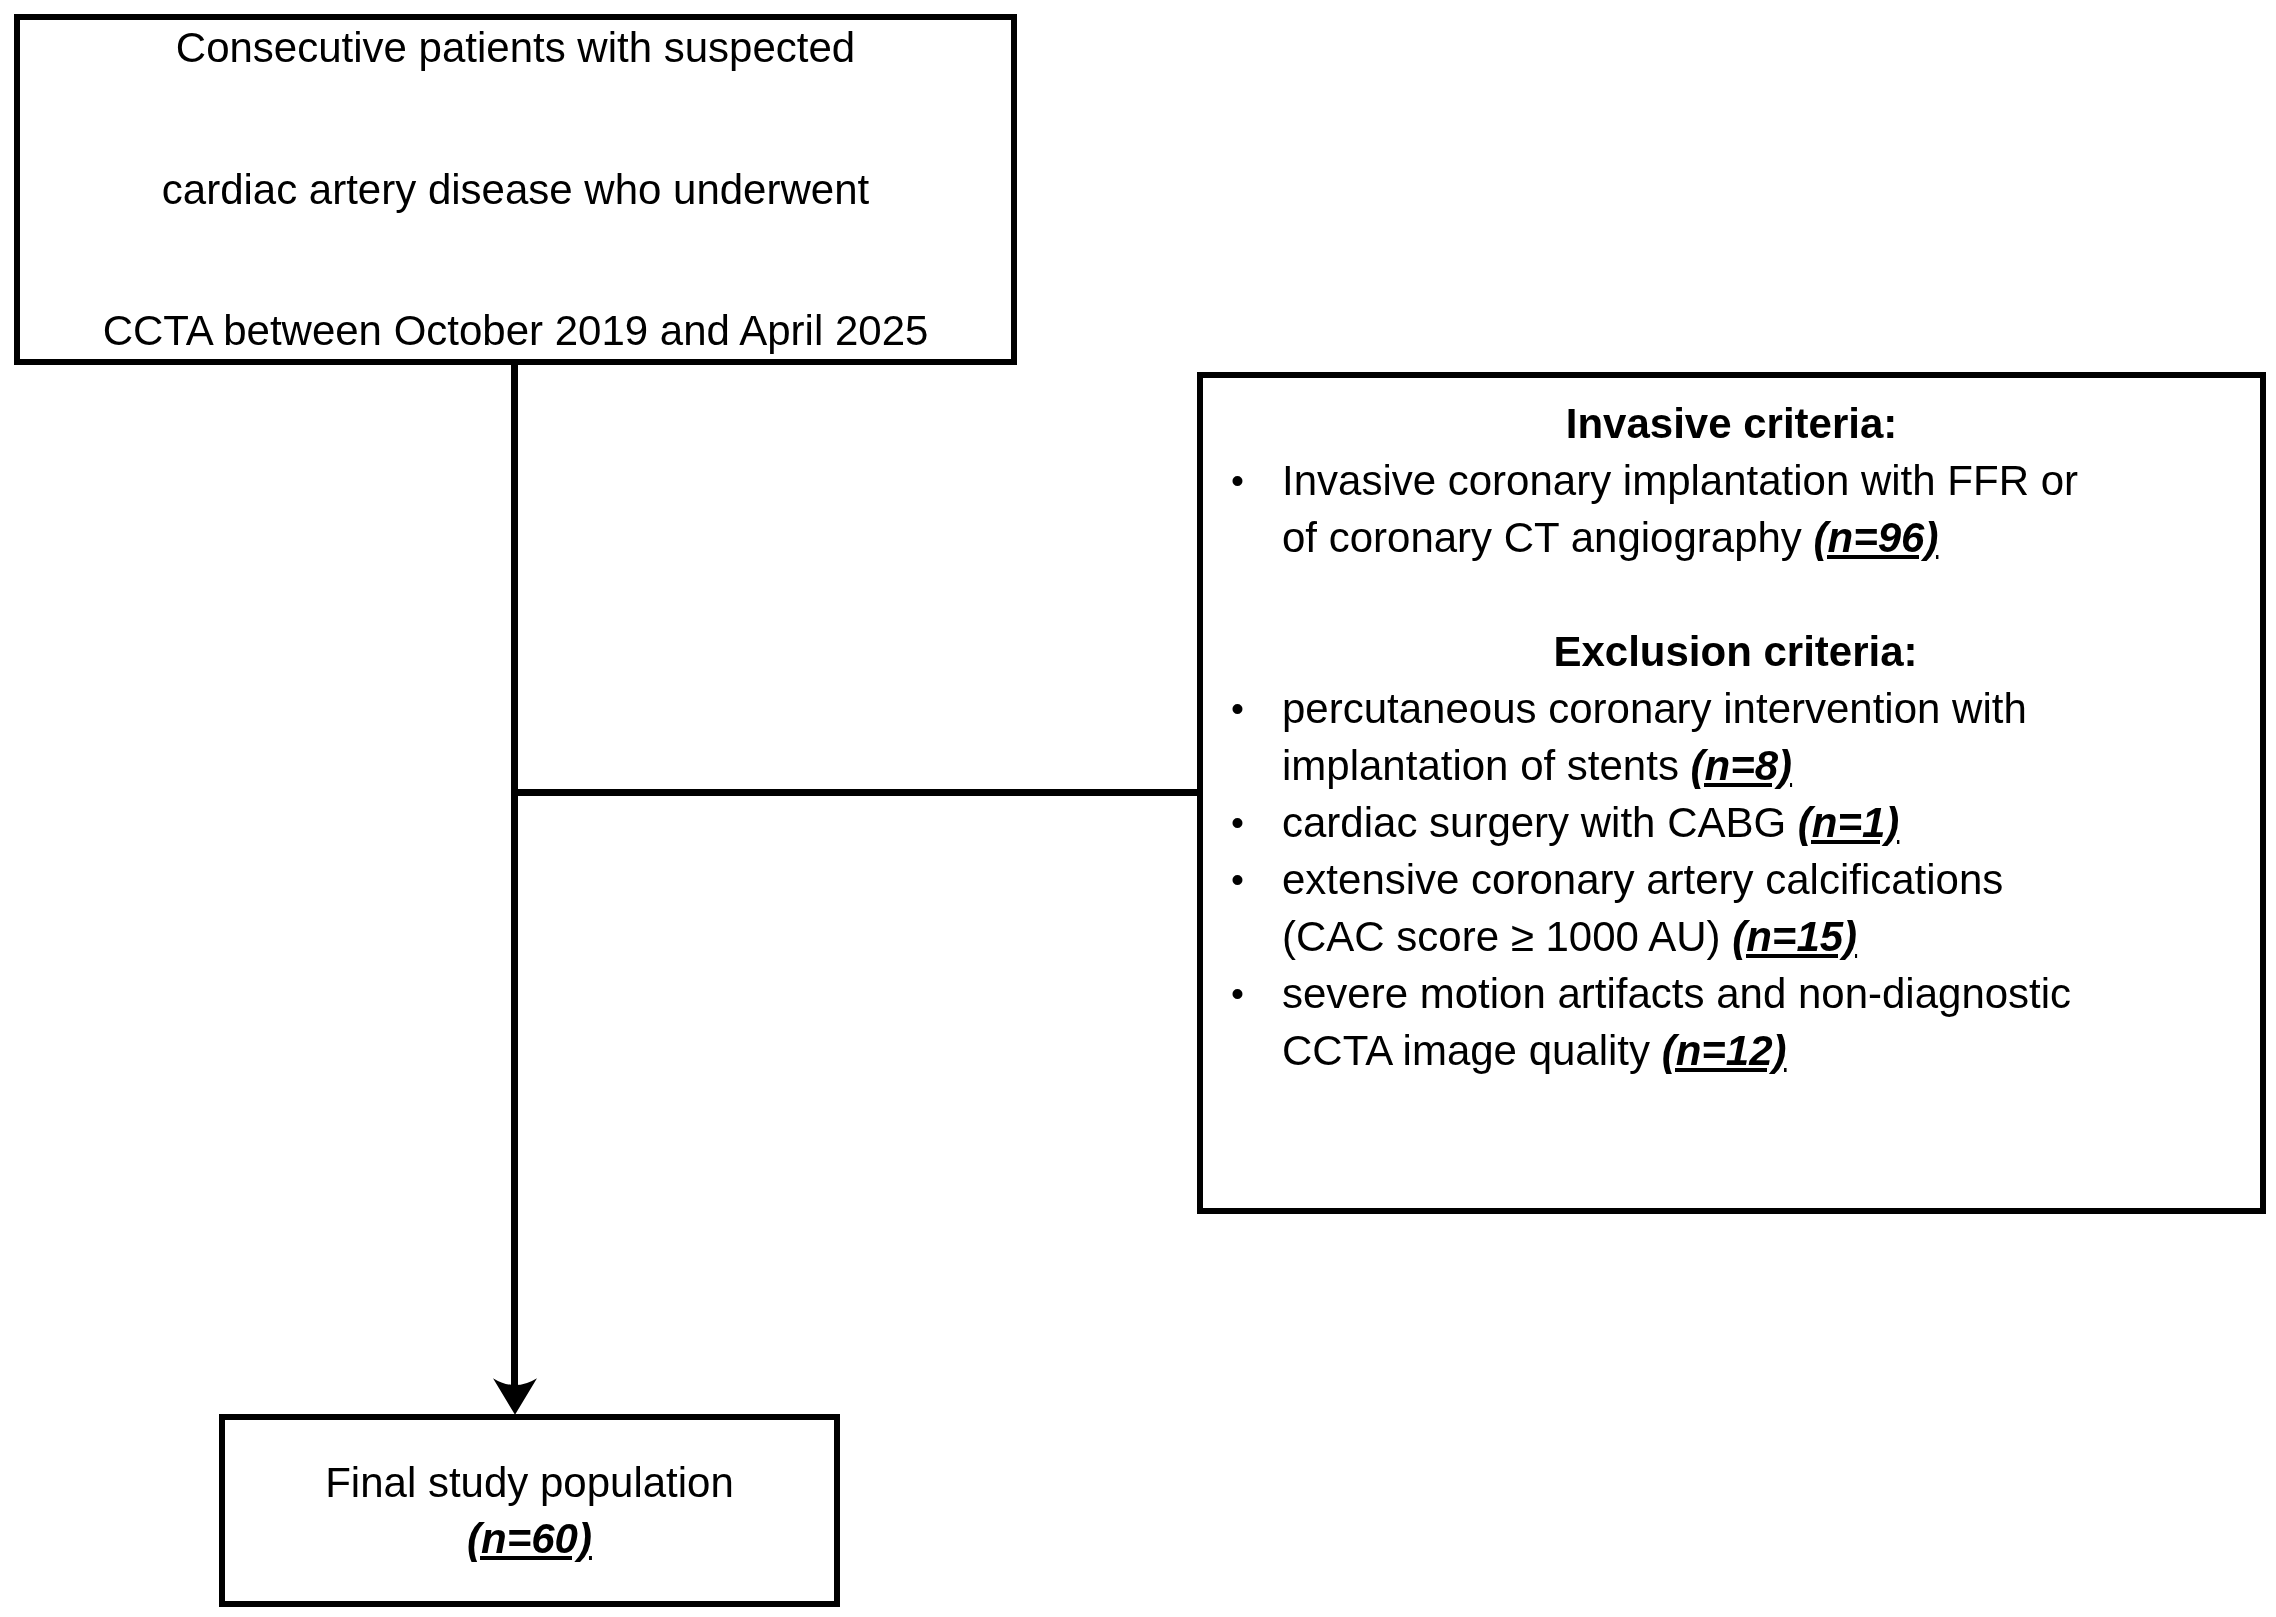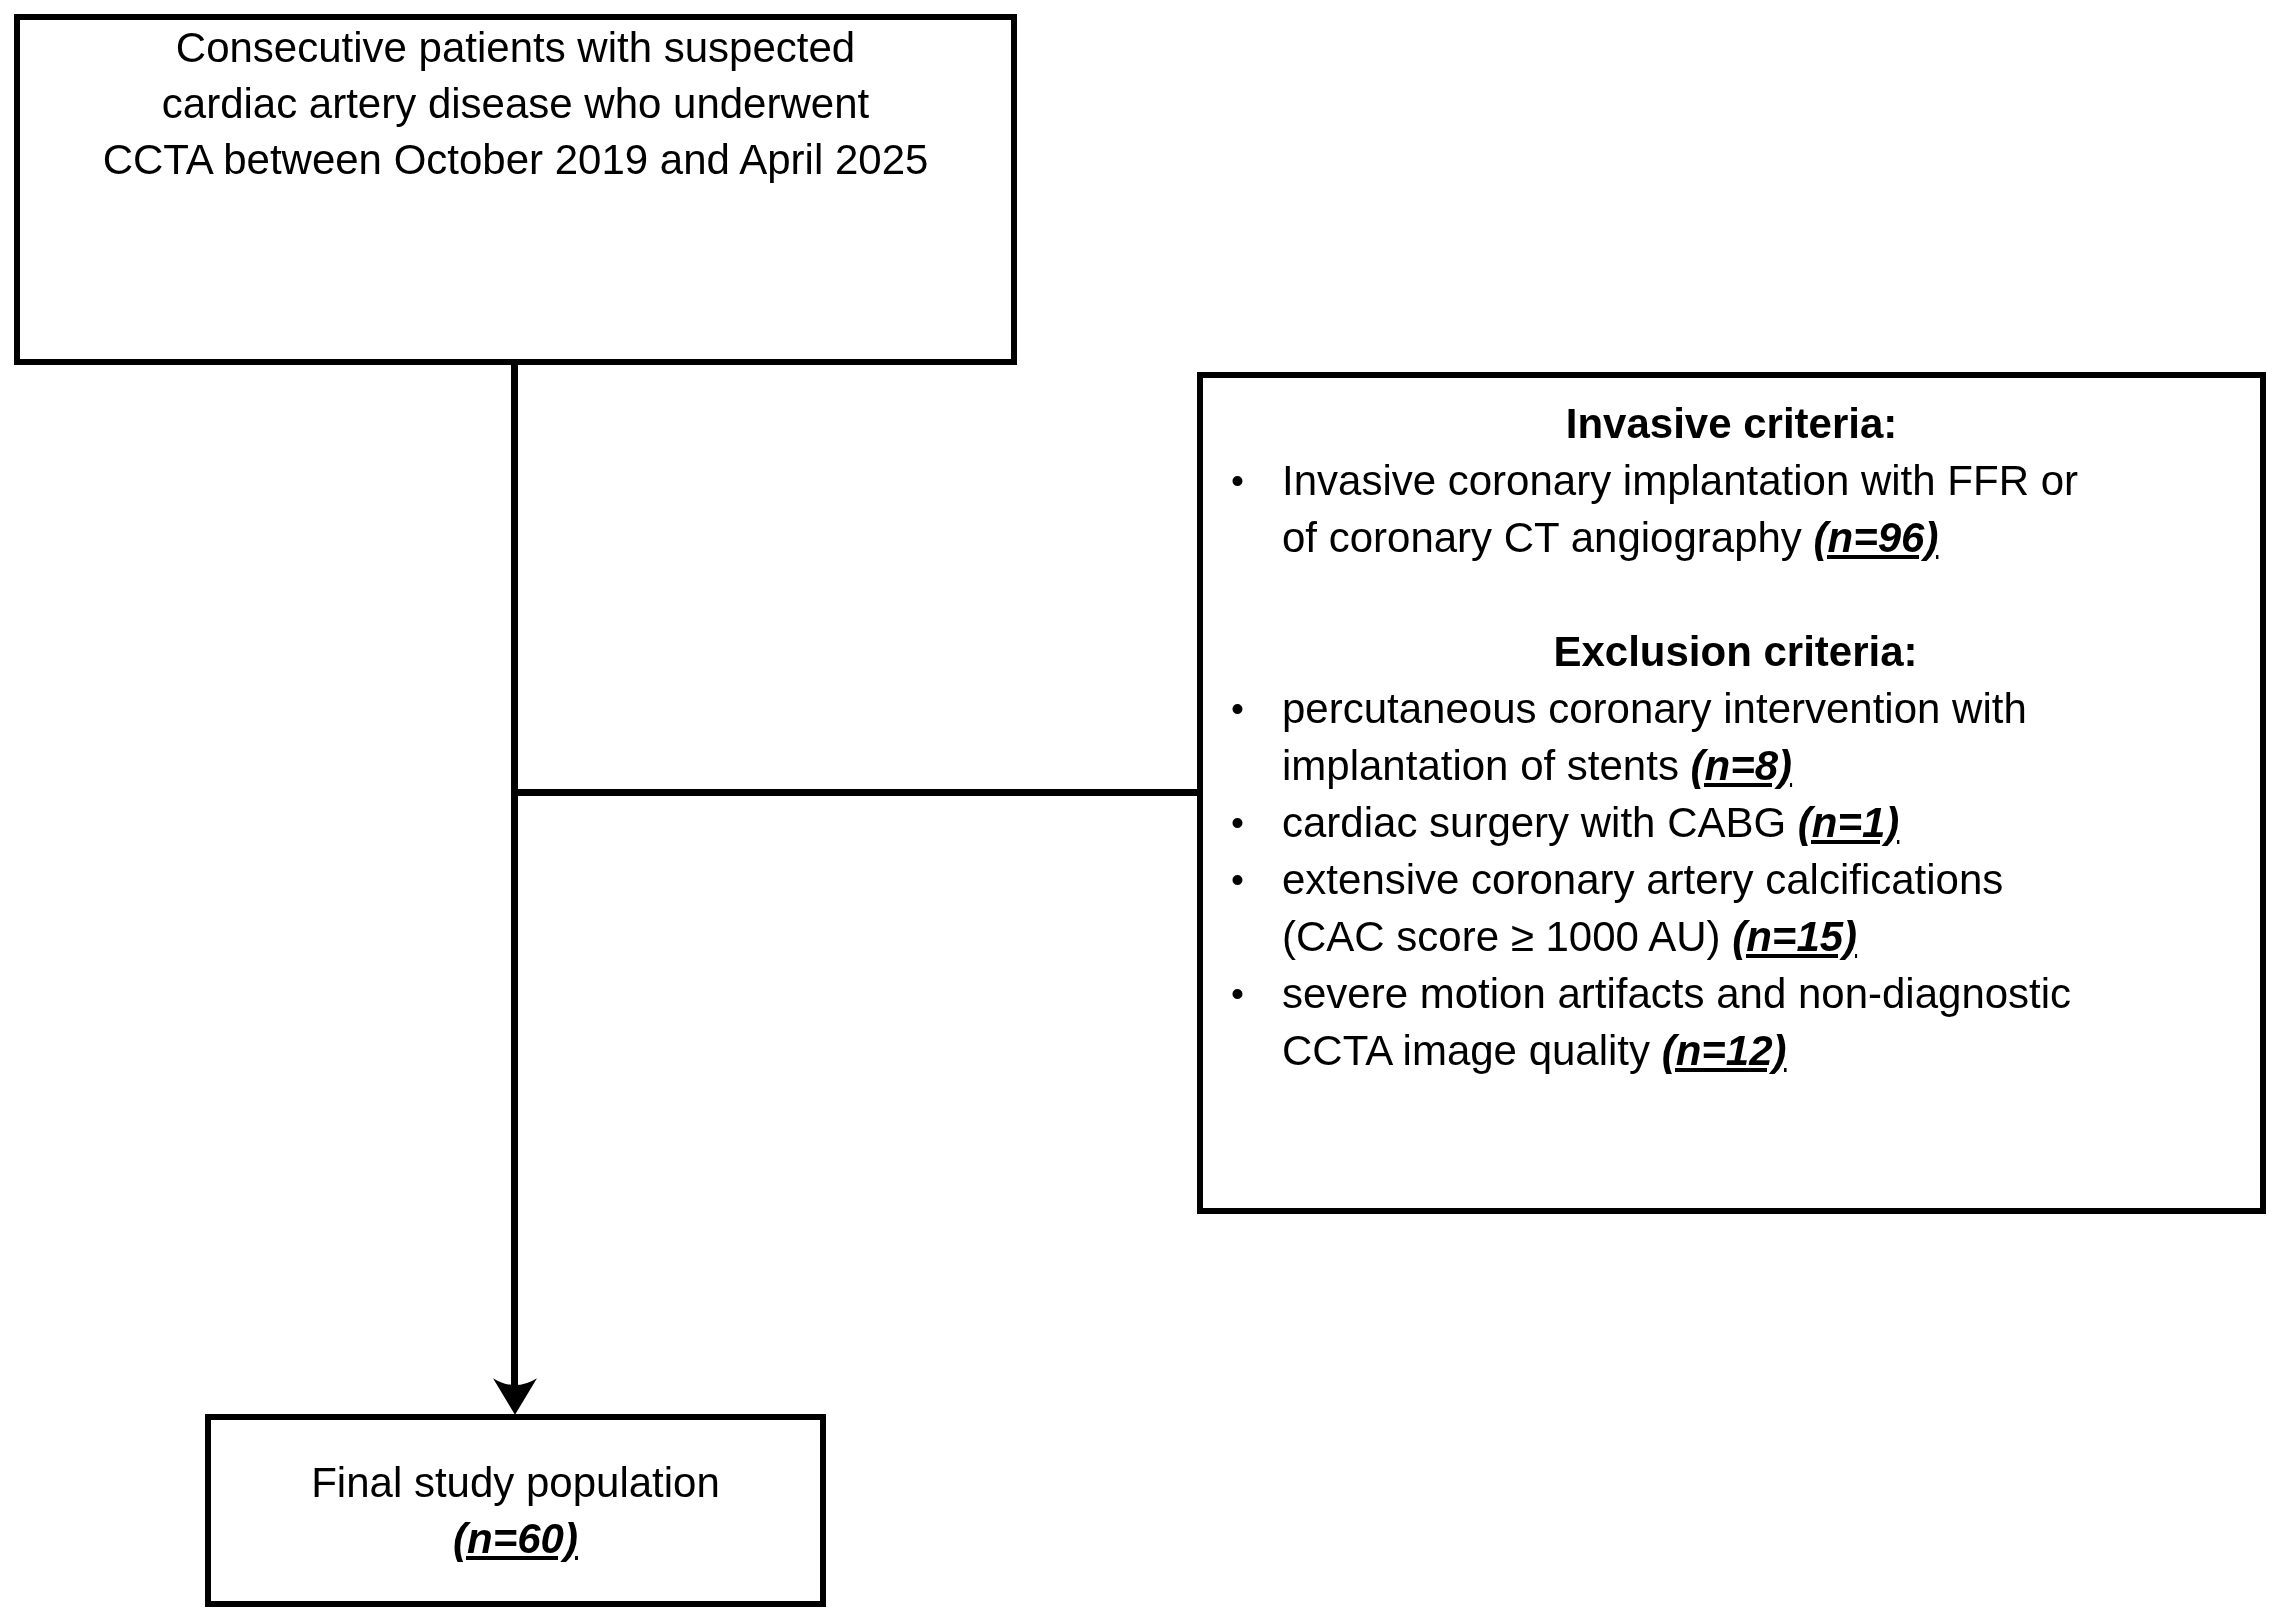--- a/index.html
+++ b/index.html
@@ -24,21 +24,21 @@
   }
 
   
   #top-box {
     left: 14px;
     top: 14px;
     width: 1003px;
     height: 351px;
     display: flex;
     flex-direction: column;
-    justify-content: flex-start;
+    justify-content: space-between;
     align-items: center;
     text-align: center;
     font-size: 42px;
     line-height: 56px;
   }
 
   
   #criteria-box {
     left: 1197px;
     top: 372px;
@@ -73,21 +73,21 @@
     flex: 1 1 auto;
   }
   .n-count {
     font-weight: bold;
     font-style: italic;
     text-decoration: underline;
   }
 
   
   #final-box {
-    left: 205px;
+    left: 219px;
     top: 1414px;
     width: 621px;
     height: 193px;
     display: flex;
     flex-direction: column;
     justify-content: center;
     align-items: center;
     text-align: center;
     font-size: 42px;
     line-height: 56px;

